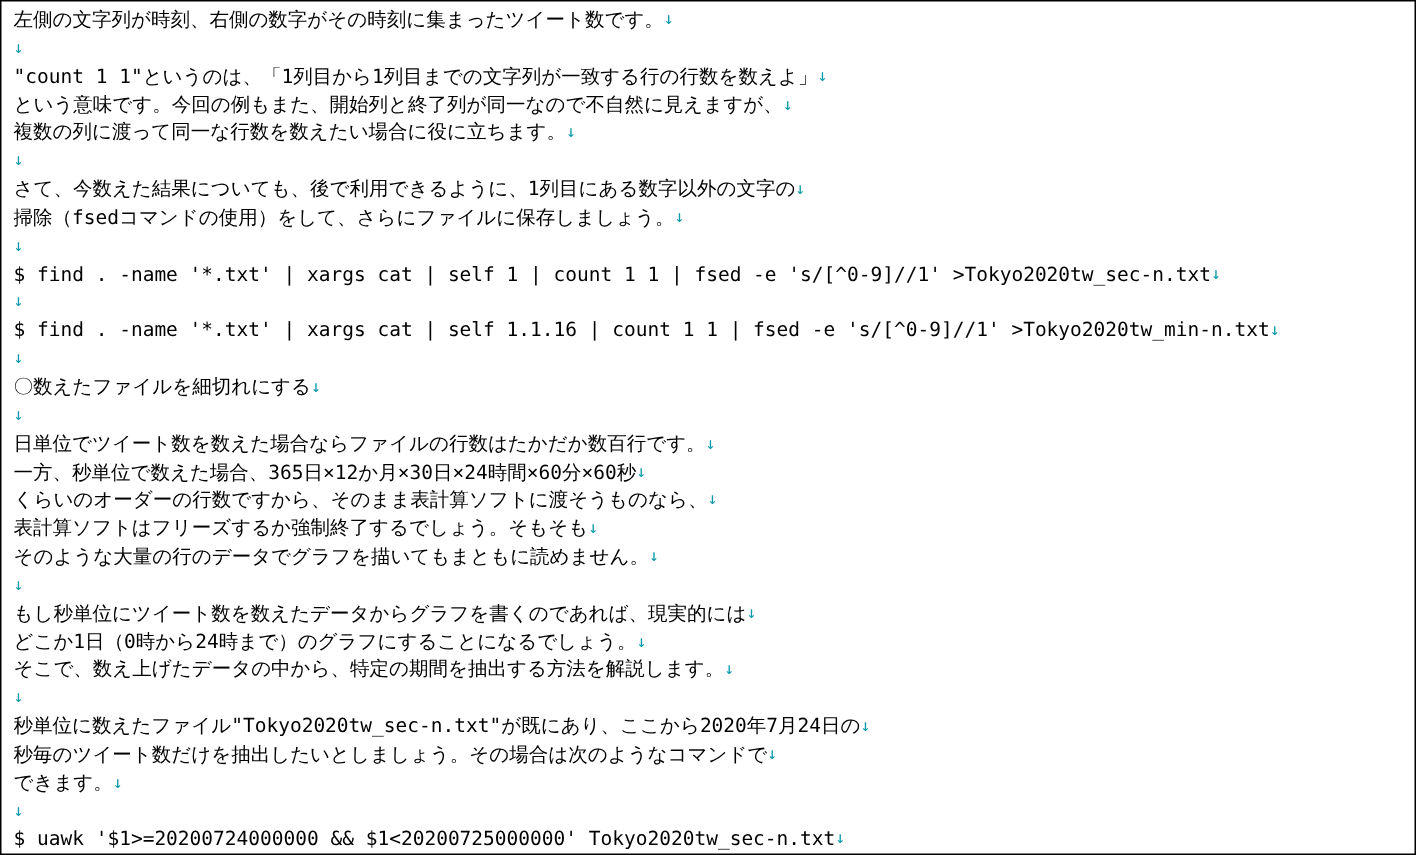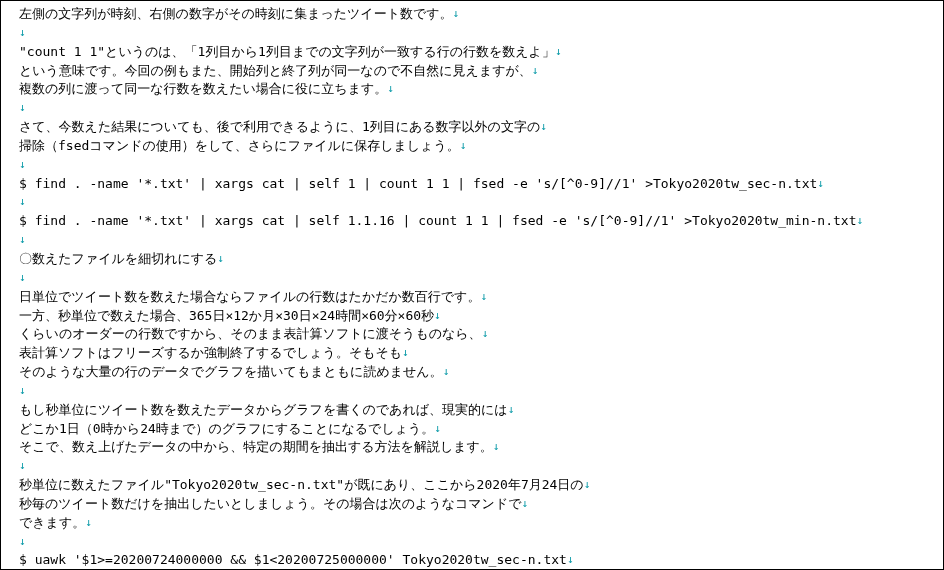--- a/index.html
+++ b/index.html
@@ -10,21 +10,21 @@
     background: #fff;
     color: #000;
     width: 944px;
     height: 570px;
     overflow: hidden;
   }
   .editor {
     border: 1px solid #000;
     width: 944px;
     height: 570px;
-    padding: 4px 18px;
+    padding: 4px 8px;
     overflow: hidden;
     white-space: pre;
   }
   .line { display: block; }
   .txt { color: #000; }
   .ret {
     color: #0a9aa8;
     font-size: 11px;
     position: relative;
     top: -1px;

